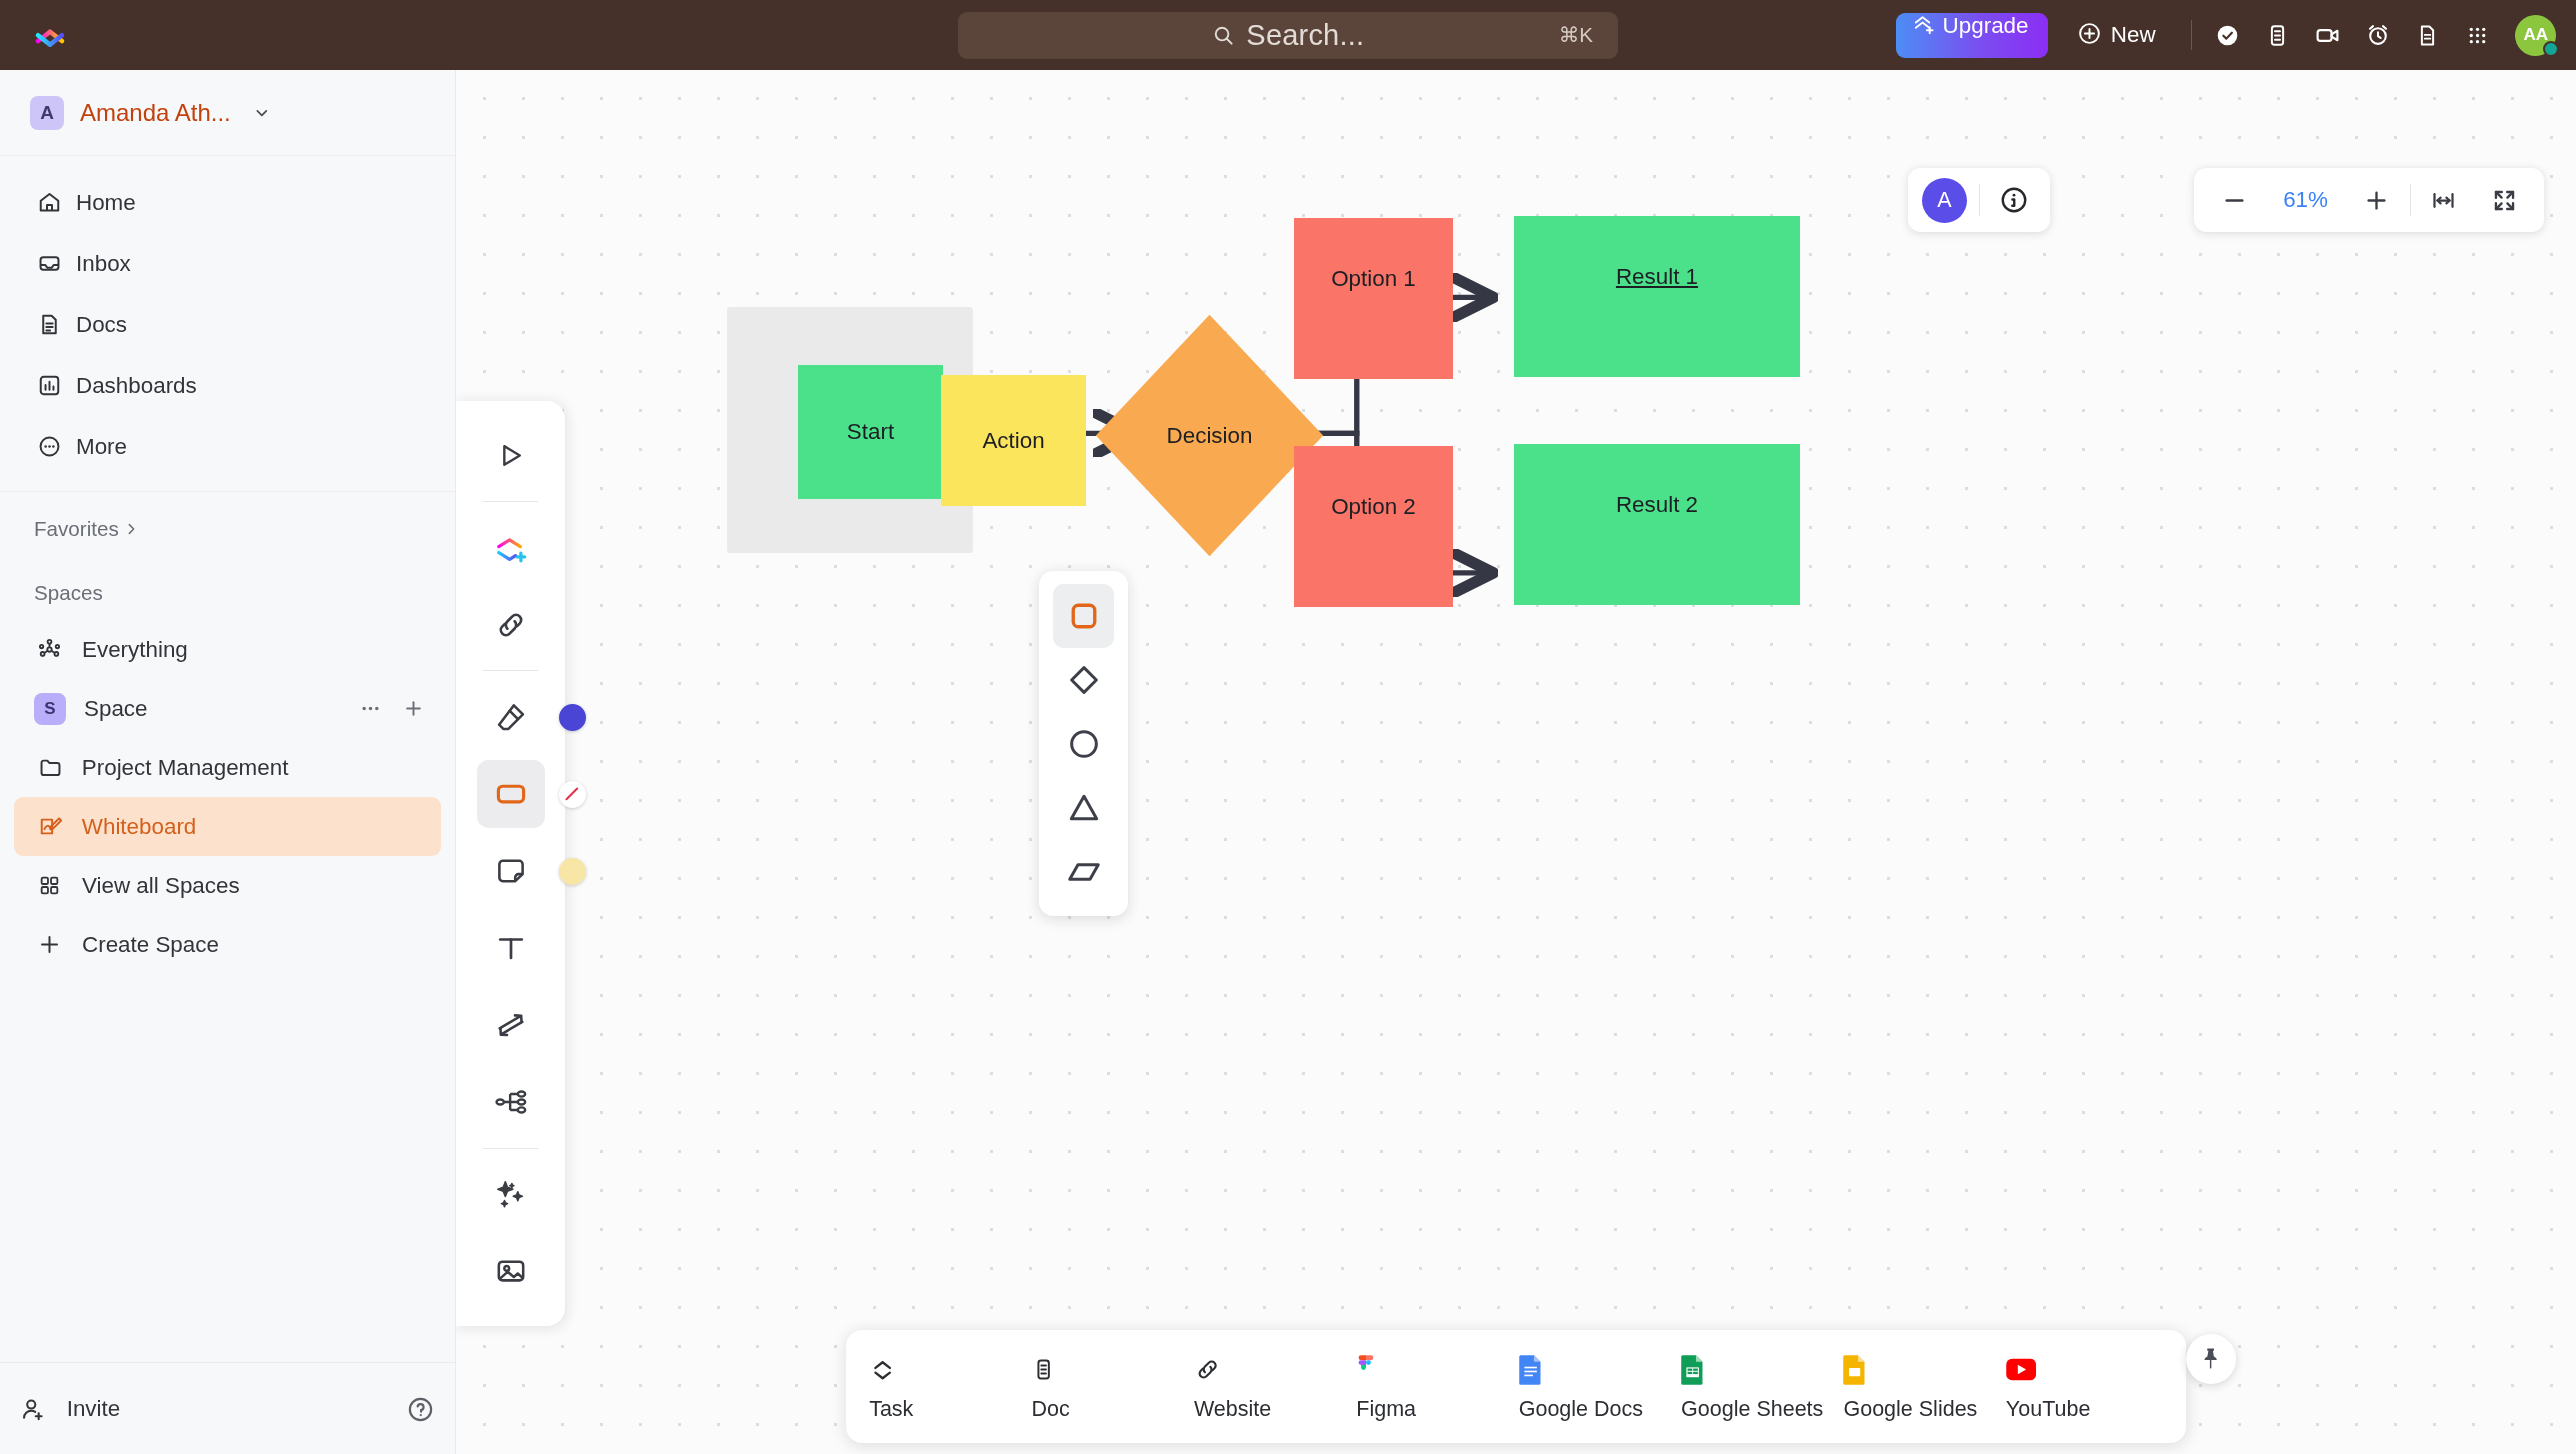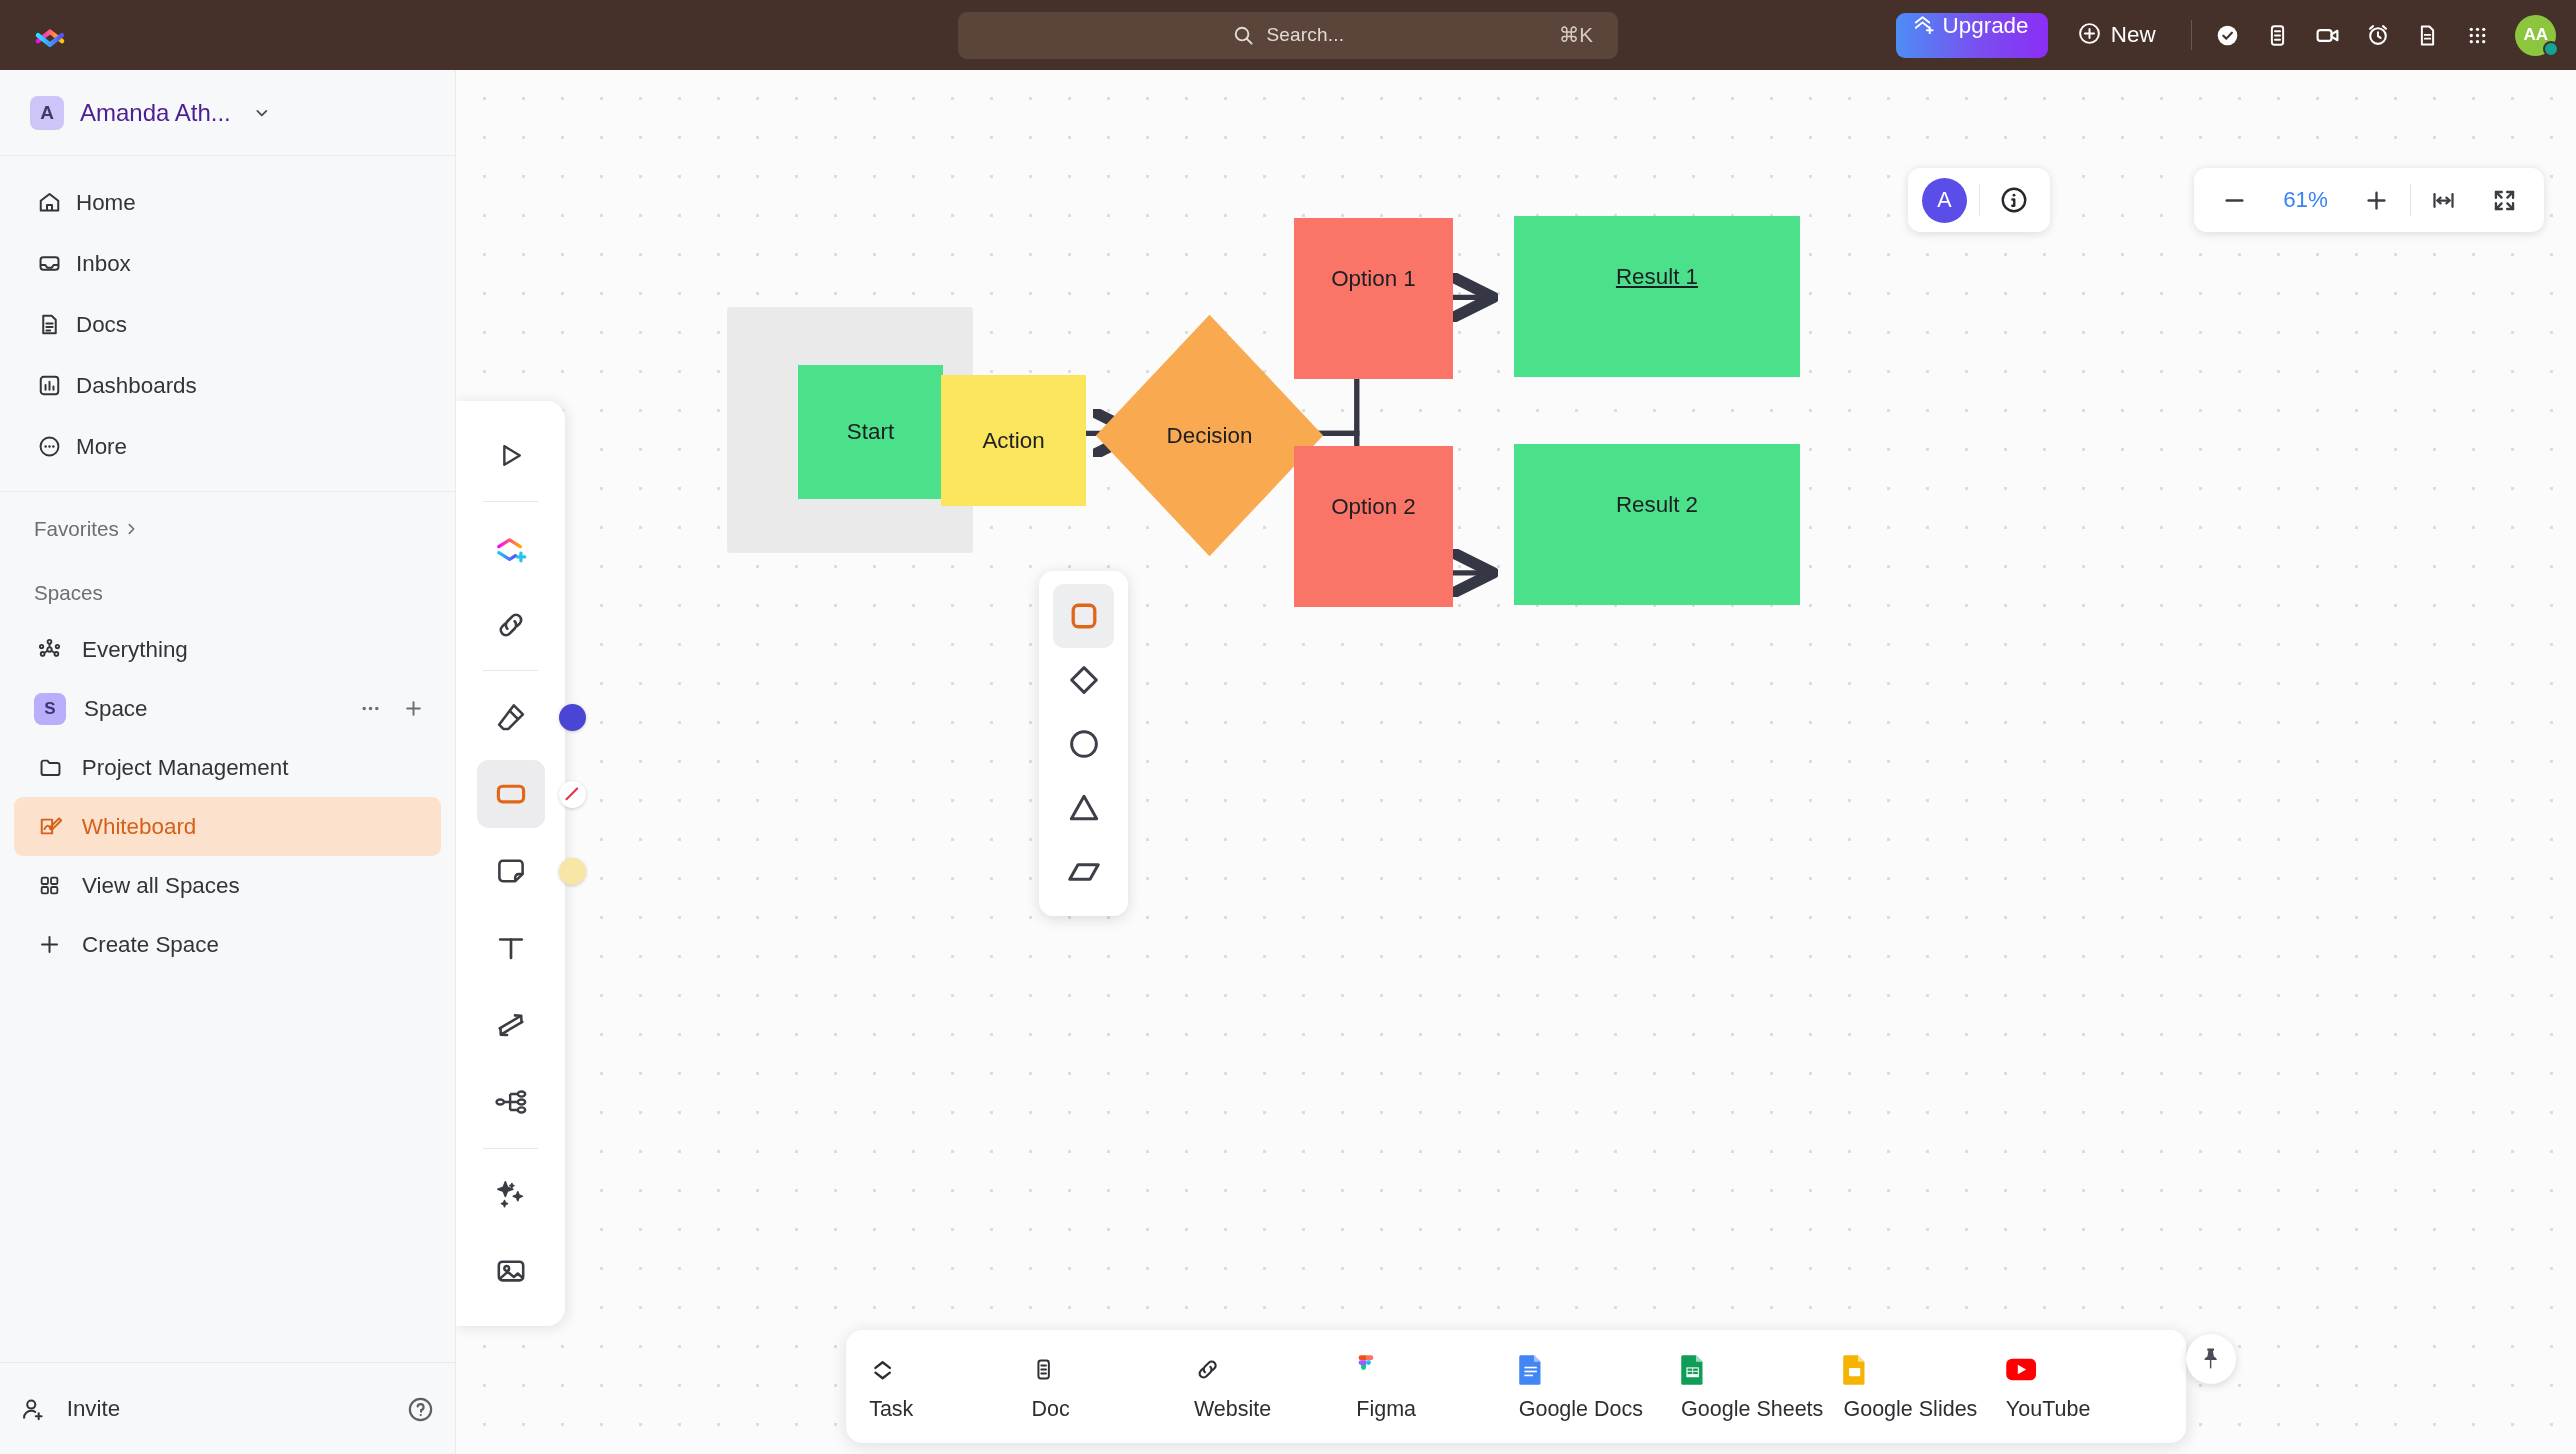--- a/index.html
+++ b/index.html
@@ -18,21 +18,21 @@
     z-index:60;
   }
   #brand-logo { width:100px; display:flex; align-items:center; justify-content:center; }
   #searchbar {
     position:absolute; left:958px; top:11.6px; width:660px; height:47px;
     background:#5b4439; border-radius:9px;
     display:flex; align-items:center; justify-content:center; gap:11.6px;
     cursor:text;
   }
   #searchbar .s-ico { display:flex; }
-  #searchbar .s-ph { color:#e2dbd6; font-size:19px; letter-spacing:0.2px; }
+  #searchbar .s-ph { color:#e2dbd6; font-size:29px; letter-spacing:0.2px; }
   #searchbar .s-kbd {
     position:absolute; right:25px; color:#d6cbc4; font-size:20.6px;
   }
   #right-actions {
     position:absolute; right:14.3px; top:0; height:70px;
     display:flex; align-items:center; gap:0px;
   }
   #upgrade-btn {
     height:45px; padding:0 19.7px 0 16px; border-radius:9px;
     background:linear-gradient(90deg,#4d8df5 0%,#7a4ef0 55%,#8b2ef5 100%);
@@ -70,21 +70,21 @@
   }
   #ws-header {
     height:86px; display:flex; align-items:center; padding:0 30px; gap:16px;
     border-bottom:0.9px solid #ececee; cursor:pointer;
   }
   #ws-badge {
     width:34px; height:34px; border-radius:8px; background:#cdc4f7;
     display:flex; align-items:center; justify-content:center;
     color:#403a6b; font-size:19px; font-weight:bold;
   }
-  #ws-name { font-size:24px; color:#4c1d95; }
+  #ws-name { font-size:24px; color:#c2410c; }
   .nav-group { padding:16px 0 14.3px 0; border-bottom:0.9px solid #ececee; }
   .nav-item {
     height:61px; display:flex; align-items:center; gap:12px;
     padding:0 34px; cursor:pointer; font-size:22.4px; color:#32343a;
   }
   .nav-ico { width:30px; display:flex; align-items:center; justify-content:center; }
 
   #fav-row {
     height:73px; display:flex; align-items:center; gap:4px;
     padding:0 34px; font-size:20.6px; color:#6b6e76; cursor:pointer;

